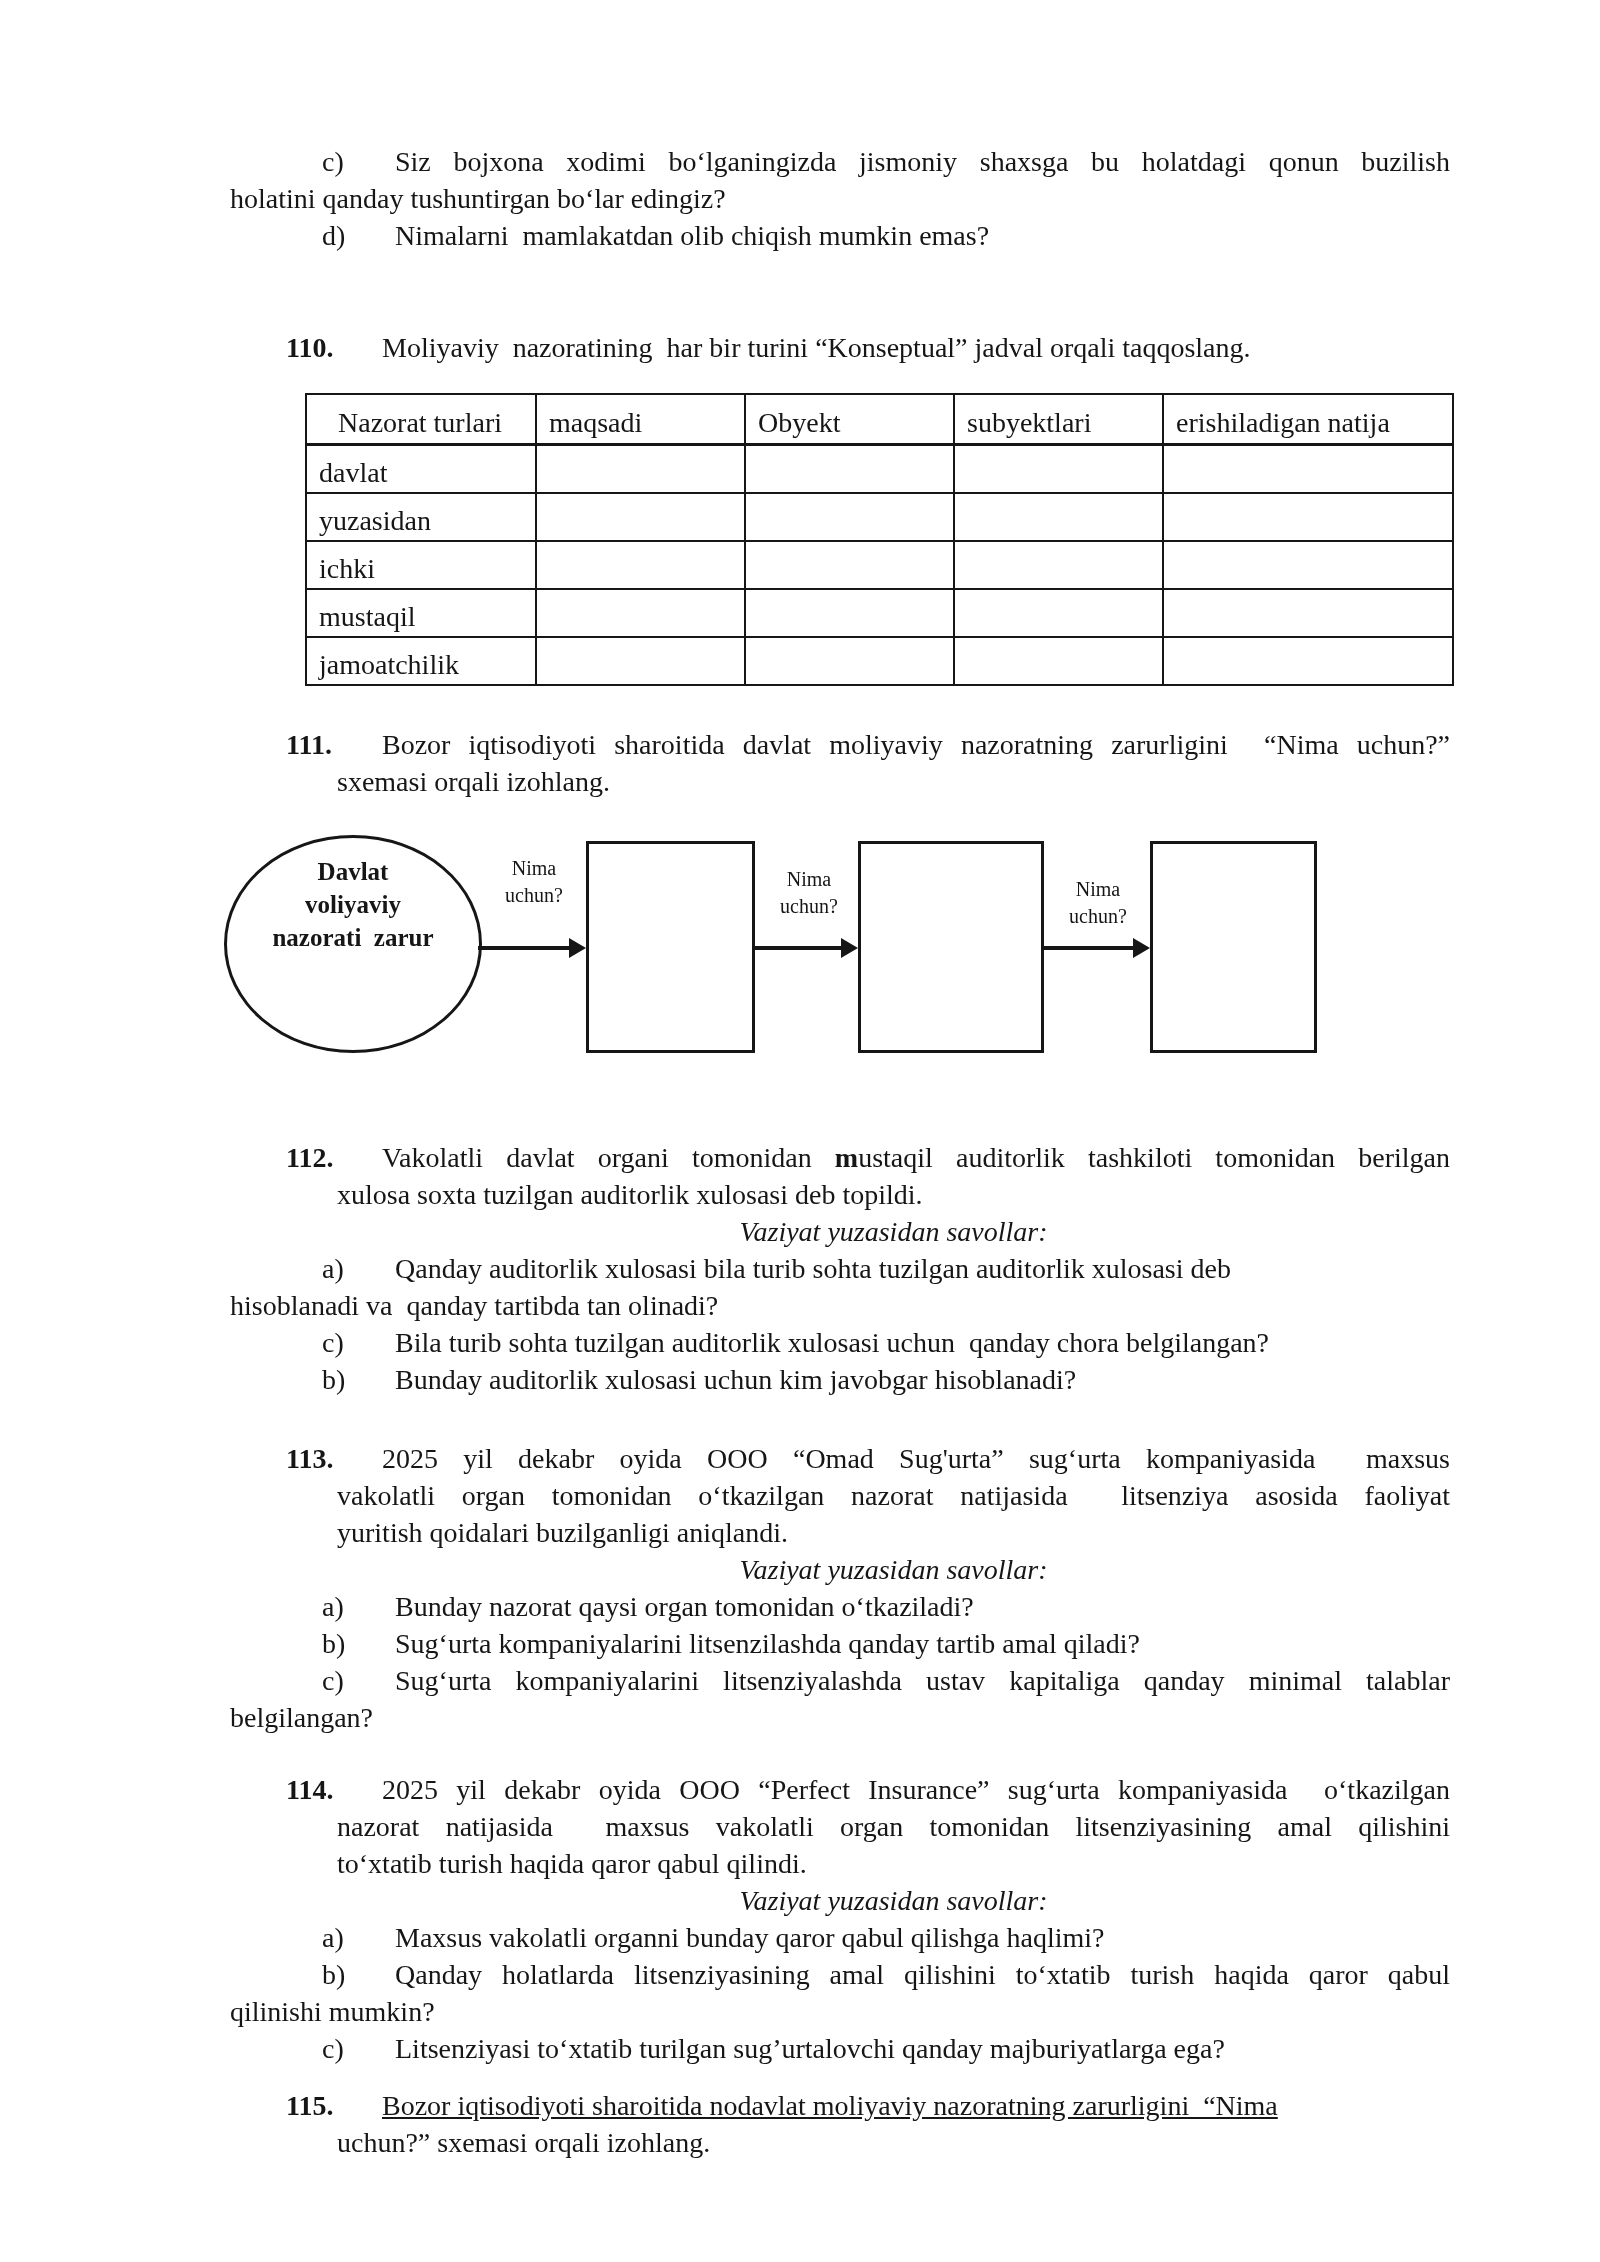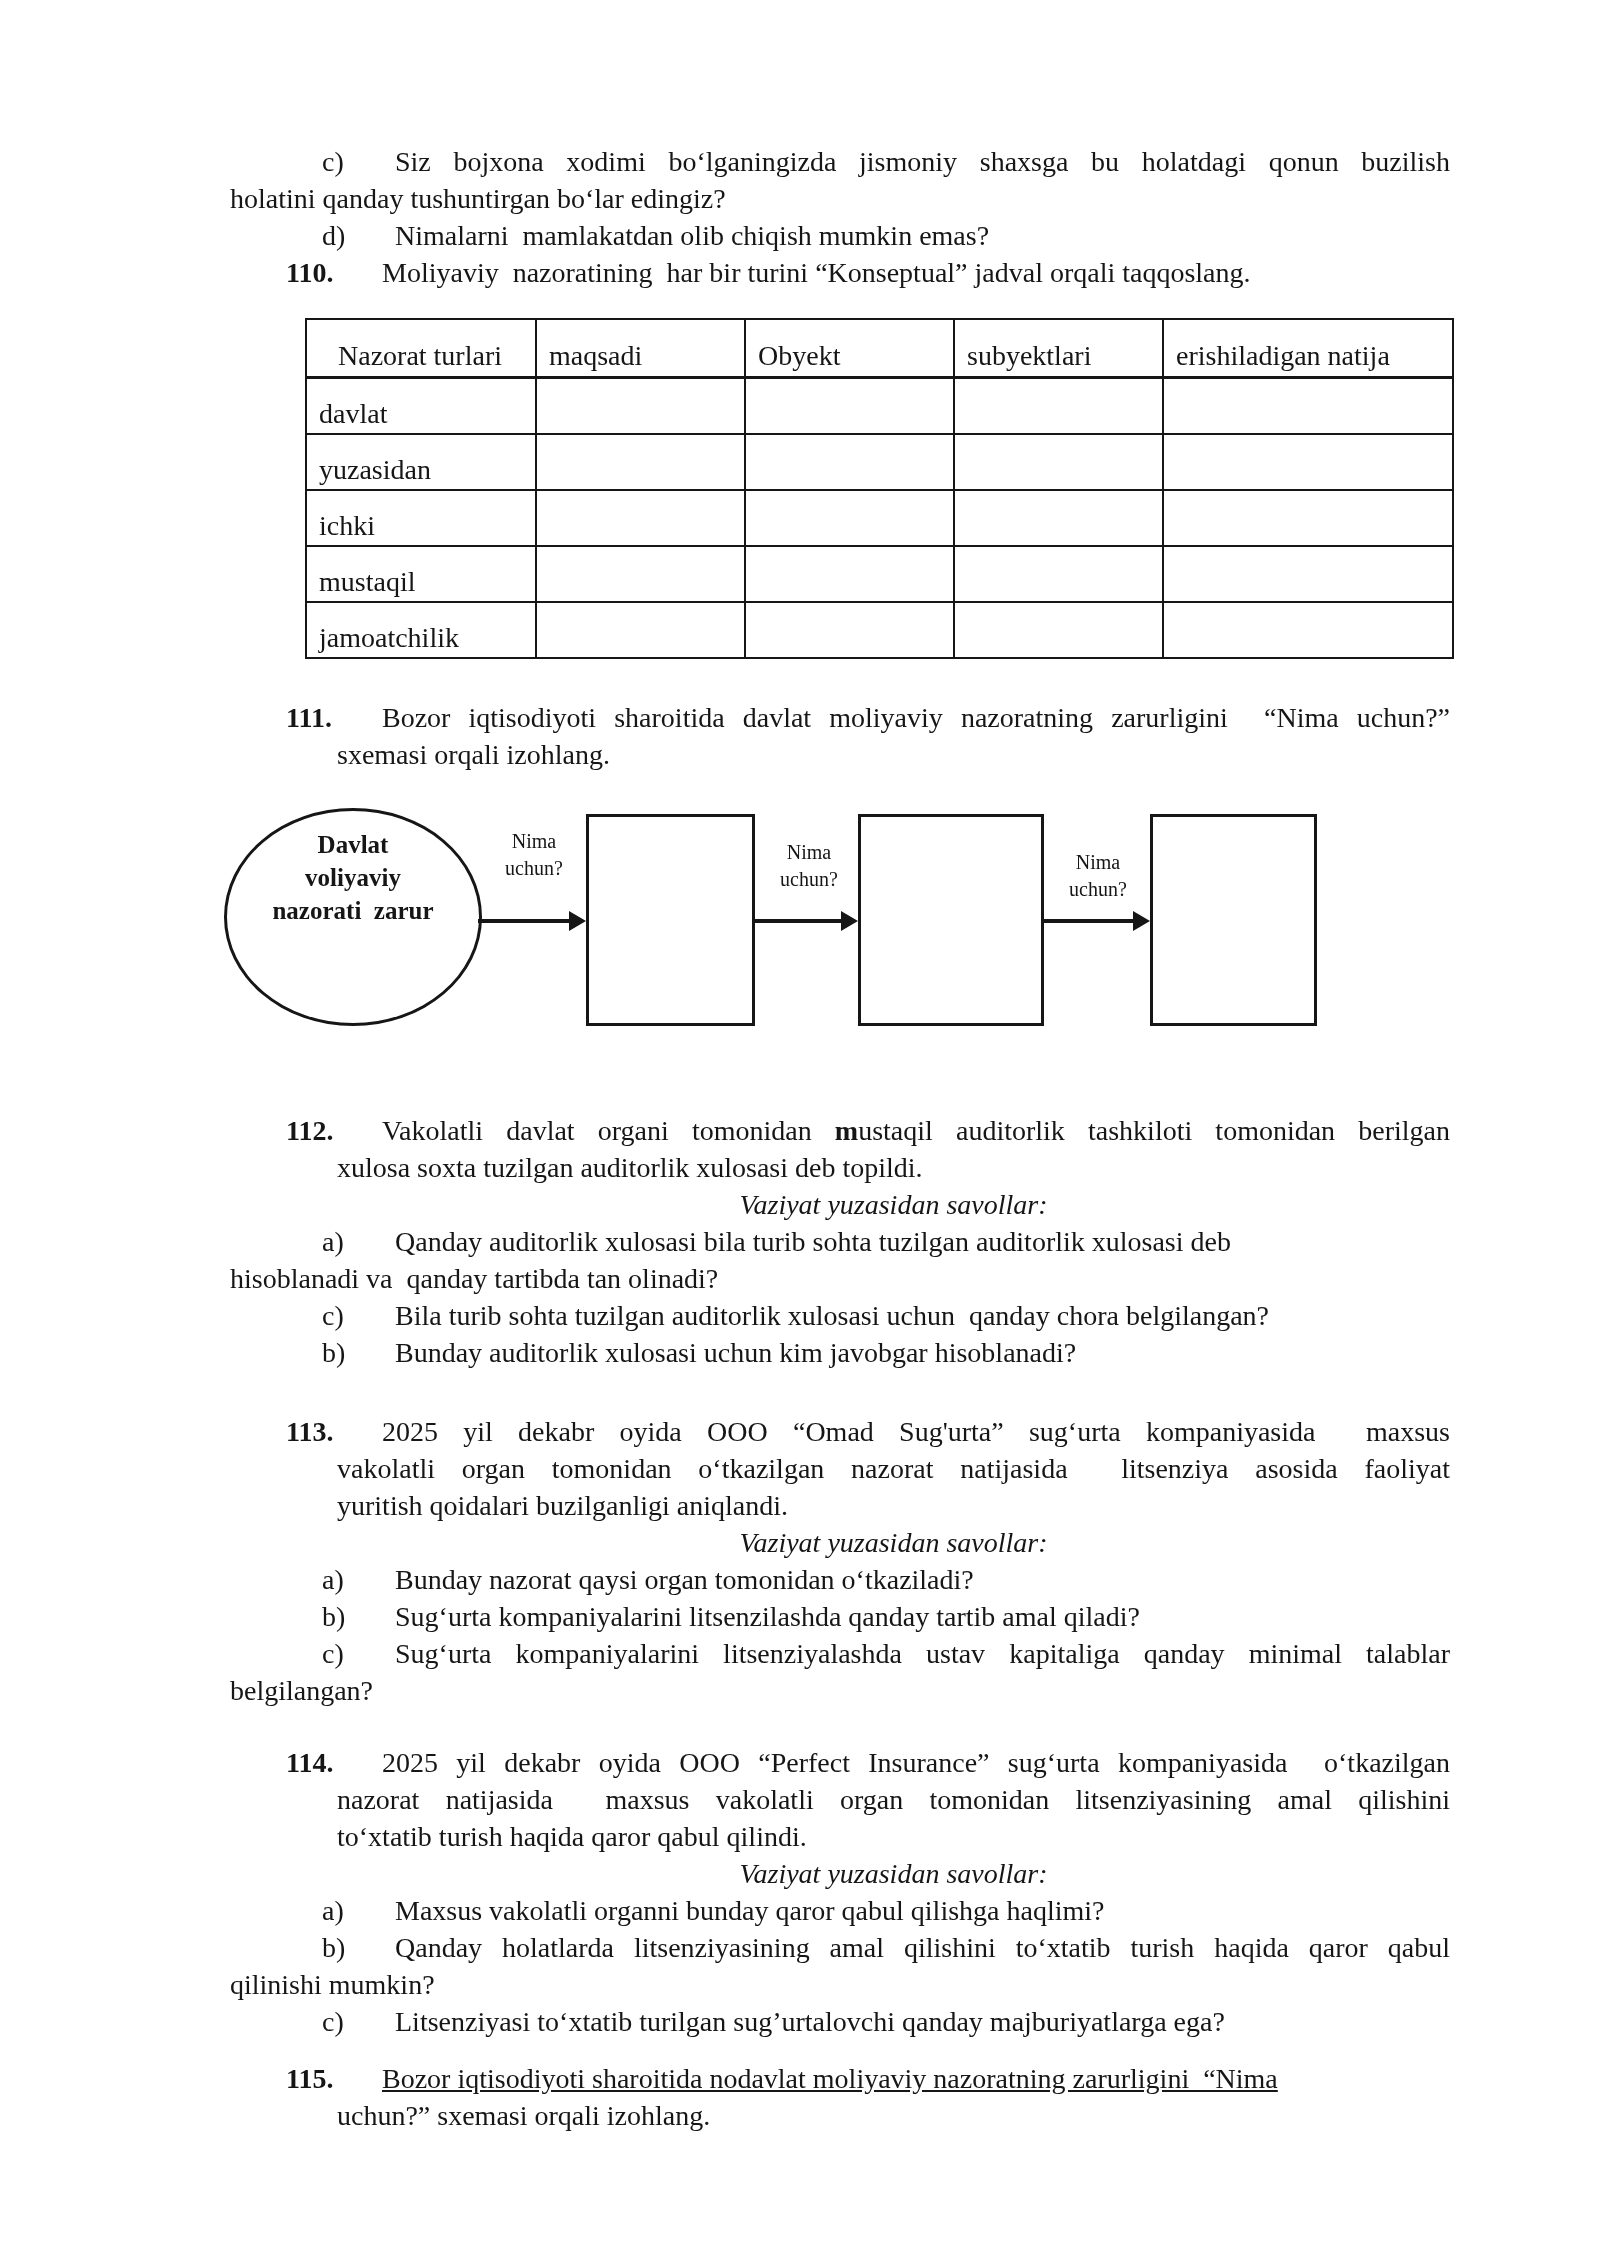--- a/index.html
+++ b/index.html
@@ -12,29 +12,29 @@
   p{margin:0;font-size:28px;line-height:37px;}
   .stretch{text-align:justify;text-align-last:justify;}
   
   .li1{padding-left:92px;}
   .li1 .lbl{display:inline-block;width:73px;}
   
   .num1{padding-left:56px;}
   .num1 .num{display:inline-block;width:96px;font-weight:bold;}
   .cont2{padding-left:107px;}
   .vaziyat{padding-left:107px;text-align:center;font-style:italic;}
-  .mt110{}
+  .mt110{margin-top:75px;}
   .mt111{margin-top:40px;}
   .mt112{margin-top:84px;}
   .mt113{margin-top:42px;}
   .mt114{margin-top:35px;}
   .mt115{margin-top:20px;text-decoration:underline;}
   
   .qtable{margin:27px 0 0 75px;border-collapse:collapse;table-layout:fixed;width:1147px;font-size:28px;}
-  .qtable th,.qtable td{border:2px solid #161616;padding:16px 4px 0 12px;height:38px;font-weight:normal;text-align:left;vertical-align:middle;overflow:hidden;}
+  .qtable th,.qtable td{border:2px solid #161616;padding:8px 4px 0 12px;height:38px;font-weight:normal;text-align:left;vertical-align:middle;overflow:hidden;}
   .qtable thead th{height:40px;border-bottom:3px solid #161616;}
   .qtable thead th.c0{text-align:center;padding-left:2px;}
   
   .diagram{position:relative;margin-top:35px;height:220px;width:1220px;}
   .ellipse{
     position:absolute;left:-6px;top:0;width:258px;height:218px;box-sizing:border-box;
     border:3px solid #161616;border-radius:50%;text-align:center;padding-top:17px;background:#fff;
   }
   .ellipse p{font-size:25px;line-height:33px;font-weight:bold;}
   .dbox{position:absolute;top:6px;height:212px;box-sizing:border-box;border:3px solid #161616;background:#fff;}

